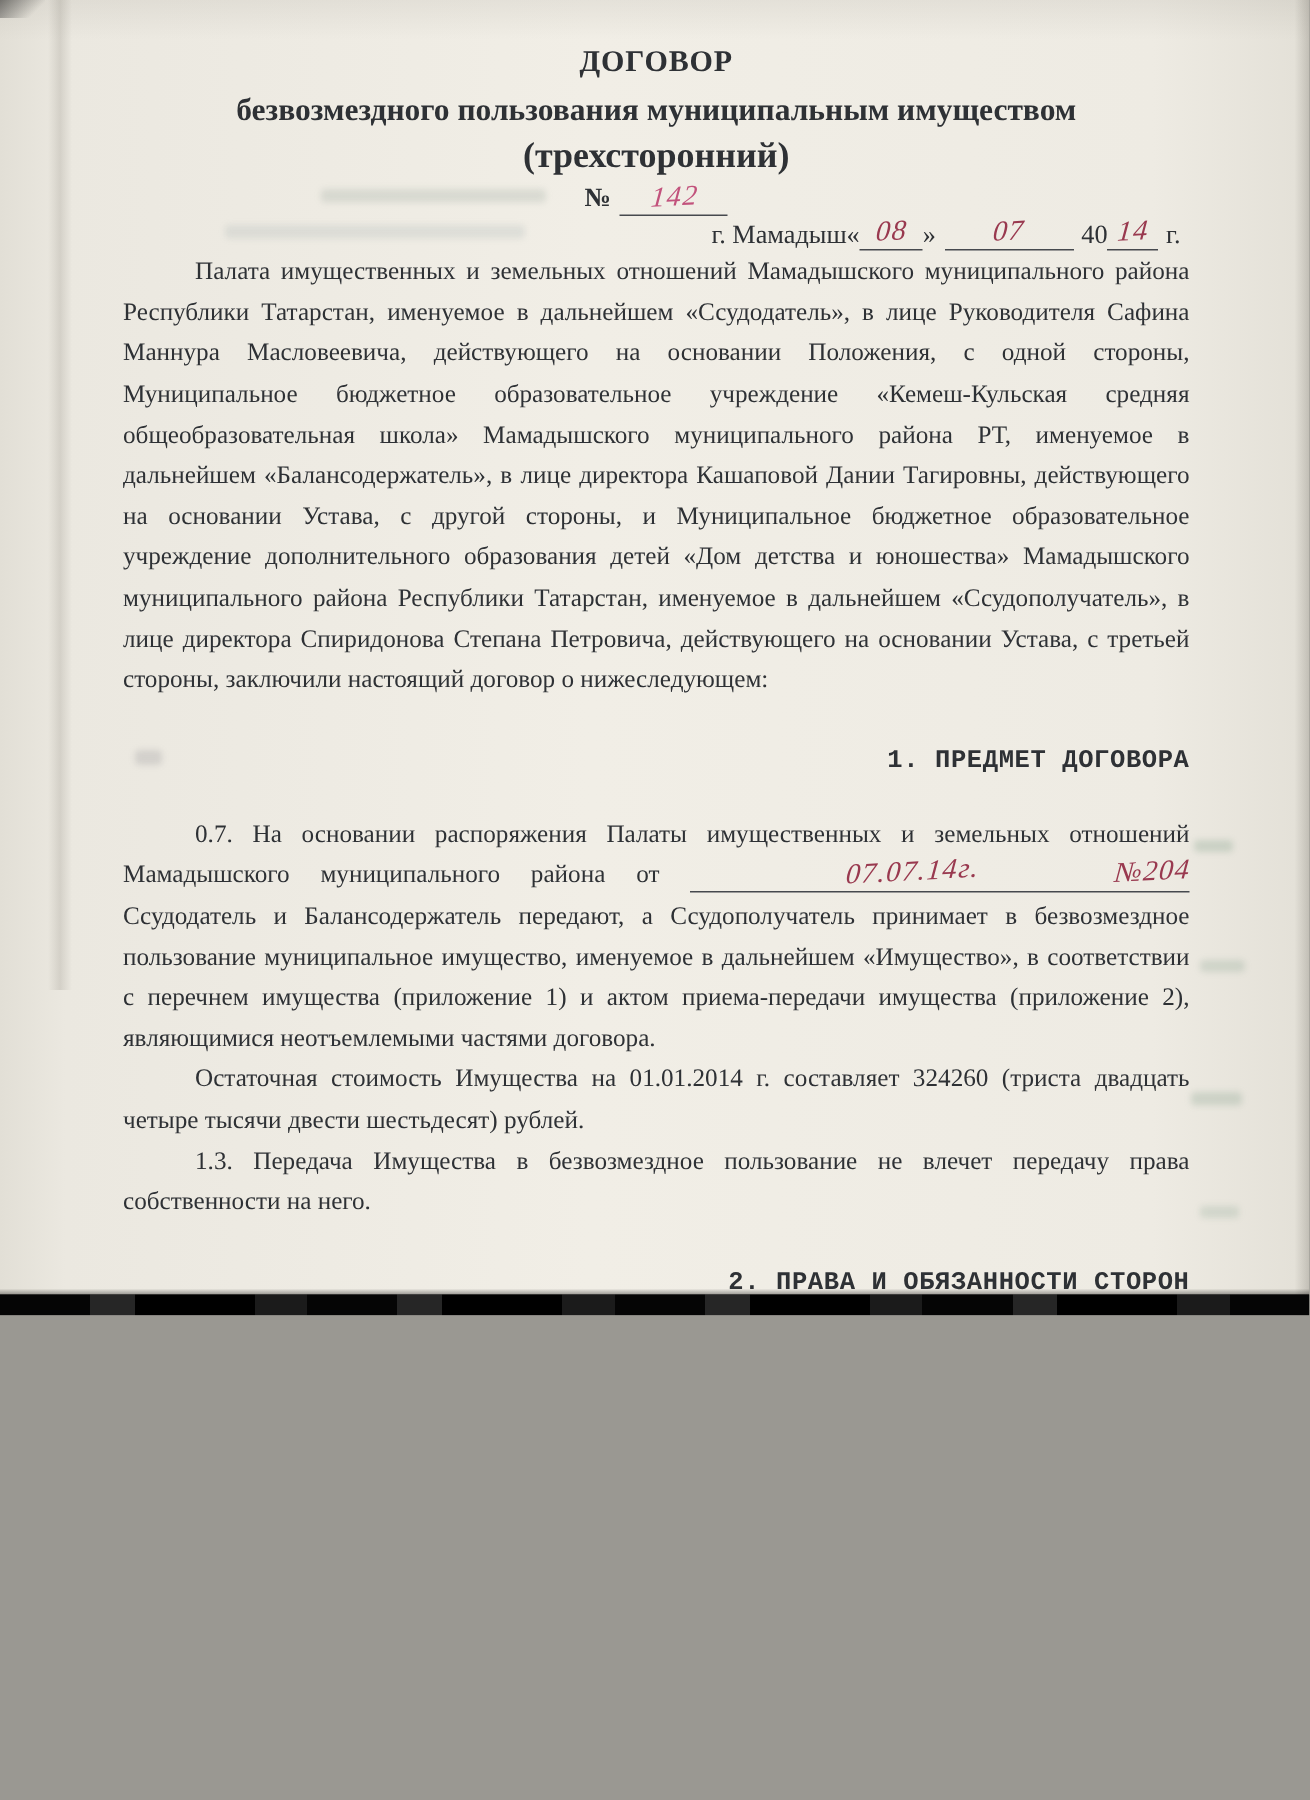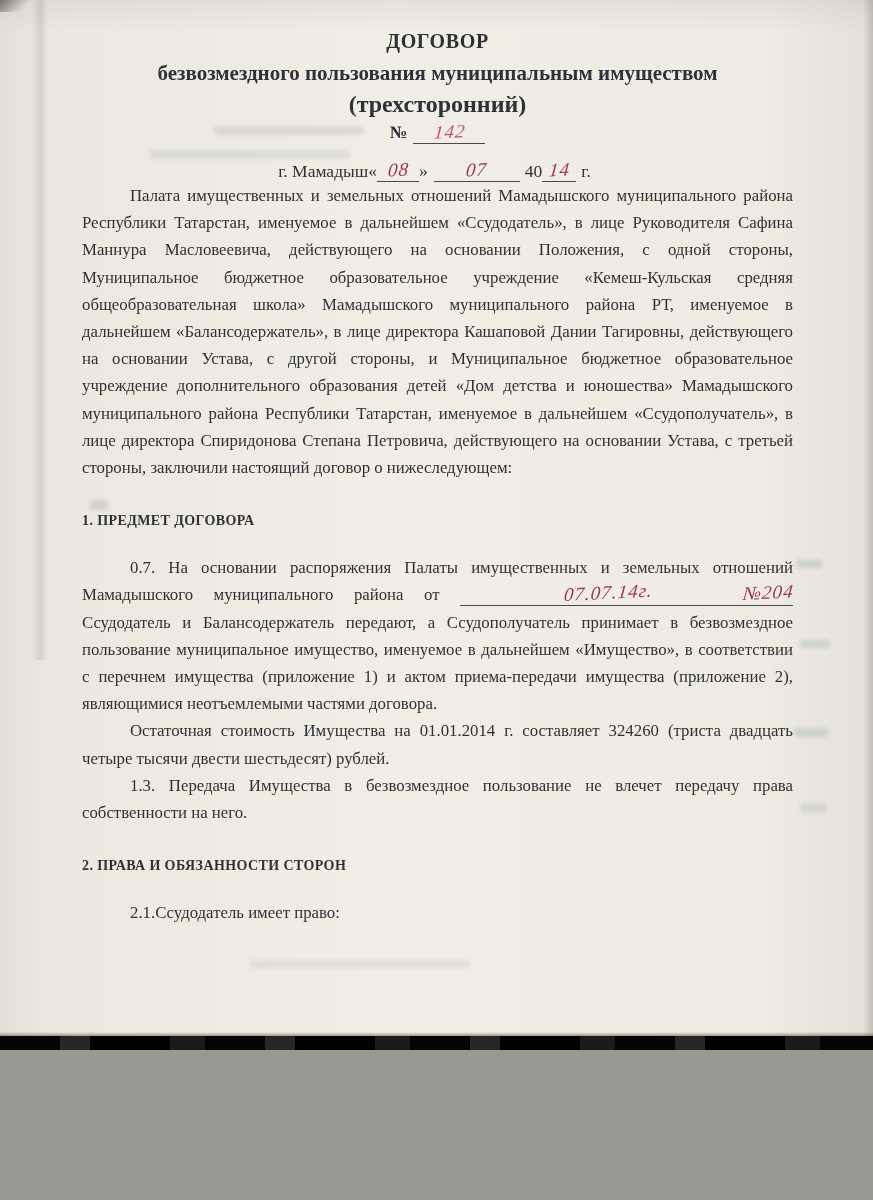--- a/index.html
+++ b/index.html
@@ -1,17 +1,17 @@
 <!DOCTYPE html>
 <html><head>
 <meta charset="utf-8">
 <style>
   html,body{margin:0;padding:0;background:#9a9892;}
   .page{
-    position:relative;width:873px;height:1050px;margin:0 auto;overflow:hidden;
+    position:relative;width:873px;height:877px;margin:0 auto;overflow:hidden;
     background:
       linear-gradient(180deg, rgba(120,115,105,0.10) 0%, rgba(0,0,0,0) 3%),
       linear-gradient(90deg, #e2dfd6 0%, #ebe8e0 5%, #f1eee6 45%, #eeebe3 88%, #e3e0d7 100%);
     color:#2e3135;
     font-family:"Liberation Serif", serif;
   }
   .content{position:relative;padding:30px 80px 0 82px;z-index:3;}
 
   .title{text-align:center;font-weight:bold;font-size:20px;letter-spacing:0.6px;}
   .subtitle{text-align:center;font-weight:bold;font-size:21px;margin-top:8px;}
@@ -21,31 +21,31 @@
   .blank{display:inline-block;border-bottom:1.3px solid #46494e;text-align:center;vertical-align:baseline;}
   .num-blank{width:72px;margin-left:6px;}
 
   .hw{
     display:inline-block;font-style:italic;font-size:19px;font-weight:normal;
     transform:skewX(-8deg) rotate(-3deg);letter-spacing:1px;
   }
   .hw-pink{color:#c2527c;}
   .hw-red{color:#99394f;}
 
-  .meta-row{display:flex;justify-content:center;align-items:flex-end;margin-top:15px;font-size:17.5px;}
+  .meta-row{display:flex;justify-content:flex-end;align-items:flex-end;font-size:17.5px;}
   .date-line{display:inline-flex;align-items:flex-end;margin-right:6px;white-space:nowrap;}
   .day-blank{width:42px;}
   .month-blank{width:86px;margin-left:6px;}
   .year-blank{width:34px;}
   .date-suffix{margin-left:5px;}
 
   p.body{margin:0;text-align:justify;font-size:16.8px;line-height:1.62;text-indent:48px;}
   .preamble{margin-top:21px;}
   .mt4{margin-top:4px;}
-  h2.sec{text-align:left;font-size:14px;font-weight:bold;margin:32px 0 25px;letter-spacing:0.4px;font-family:Liberation Serif, serif;}
+  h2.sec{text-align:right;font-size:17px;font-weight:bold;margin:32px 0 25px;letter-spacing:0.4px;font-family:Liberation Mono, monospace;}
   h2.sec2{}
   .inline-blank{min-width:238px;border-bottom:1.3px solid #46494e;display:inline-block;text-align:left;padding-left:8px;line-height:1.1;}
   .hw-gap{margin-left:42px;}
   .p21{text-indent:28px;}
   .bullet{text-indent:28px;}
 
   
   .corner-tl{position:absolute;top:0;left:0;width:30px;height:12px;z-index:2;
     background:linear-gradient(135deg,rgba(35,35,35,0.55),rgba(35,35,35,0) 75%);}
   .crease-left{position:absolute;top:0;left:32px;width:16px;height:660px;z-index:2;

